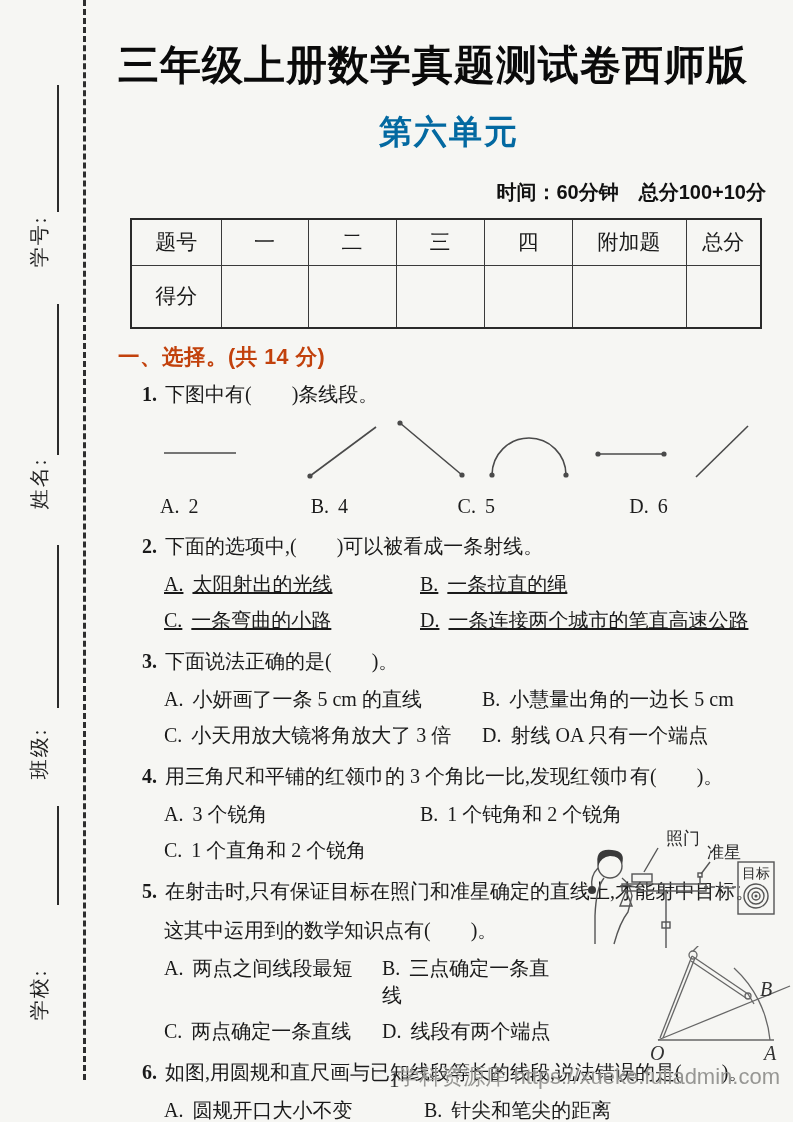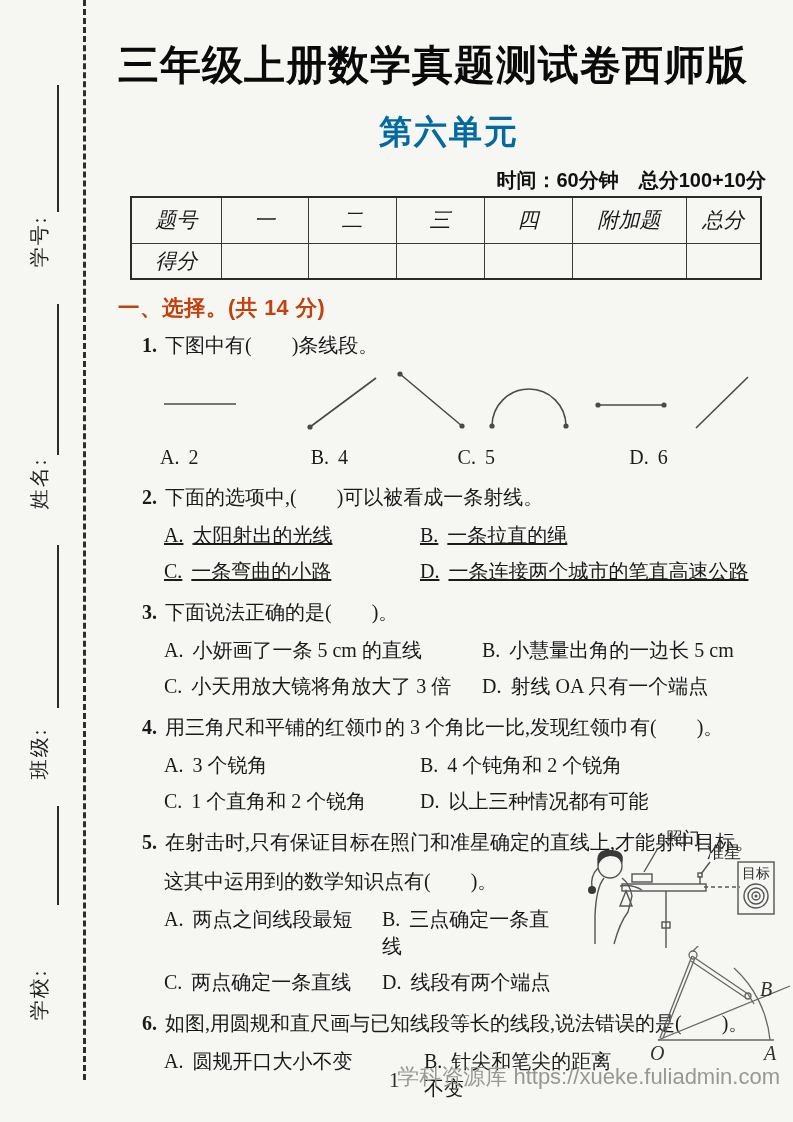--- a/index.html
+++ b/index.html
@@ -65,44 +65,43 @@
   }
   .doc-subtitle {
     margin-top: 17px;
     text-align: center;
     font-size: 33px;
     font-weight: 900;
     letter-spacing: 2px;
     color: #0369a1;
   }
   .meta-line {
-    margin-top: 12px;
+    margin-top: 24px;
     text-align: right;
     padding-right: 14px;
     font-size: 20px;
     font-weight: 600;
     color: #111;
   }
 
   
   table.score {
-    margin: 2px 0 0 12px;
+    margin: 12px 0 0 12px;
     border-collapse: collapse;
     border: 2.5px solid #2a2a2a;
-    font-style: italic;
   }
   table.score td {
     border: 1.5px solid #3a3a3a;
     text-align: center;
     vertical-align: middle;
     font-size: 21px;
     color: #1b1b1b;
     height: 46px;
   }
-  table.score tr:last-child td { height: 36px; }
+  table.score tr:last-child td { height: 63px; }
 
   .section-title {
     margin-top: 13px;
     font-size: 21.5px;
     font-weight: 800;
     color: #c2410c;
     letter-spacing: 0.5px;
   }
 
   .q-line {
@@ -269,23 +268,22 @@
       <span><span class="opt-label">B.</span><span>小慧量出角的一边长 5 cm</span></span>
       <span><span class="opt-label">C.</span><span>小天用放大镜将角放大了 3 倍</span></span>
       <span><span class="opt-label">D.</span><span>射线 OA 只有一个端点</span></span>
     </div>
 
     <div class="q-line" style="margin-top:13px;">
       <span class="q-num">4.</span><span>用三角尺和平铺的红领巾的 3 个角比一比,发现红领巾有(　　)。</span>
     </div>
     <div class="opt-grid" style="grid-template-columns:256px auto;">
       <span><span class="opt-label">A.</span><span>3 个锐角</span></span>
-      <span><span class="opt-label">B.</span><span>4 个钝角和 2 个锐角</span></span>
+      <span><span class="opt-label">B.</span><span>1 个钝角和 2 个锐角</span></span>
       <span><span class="opt-label">C.</span><span>1 个直角和 2 个锐角</span></span>
-      <span><span class="opt-label">D.</span><span>以上三种情况都有可能</span></span>
     </div>
 
     <div class="q-line" style="margin-top:13px;">
       <span class="q-num">5.</span><span>在射击时,只有保证目标在照门和准星确定的直线上,才能射中目标。</span>
     </div>
     <div class="q-line q-cont" style="margin-top:10px;">
       <span>这其中运用到的数学知识点有(　　)。</span>
     </div>
     <div class="opt-grid" style="grid-template-columns:218px auto; max-width:450px;">
       <span><span class="opt-label">A.</span><span>两点之间线段最短</span></span>

